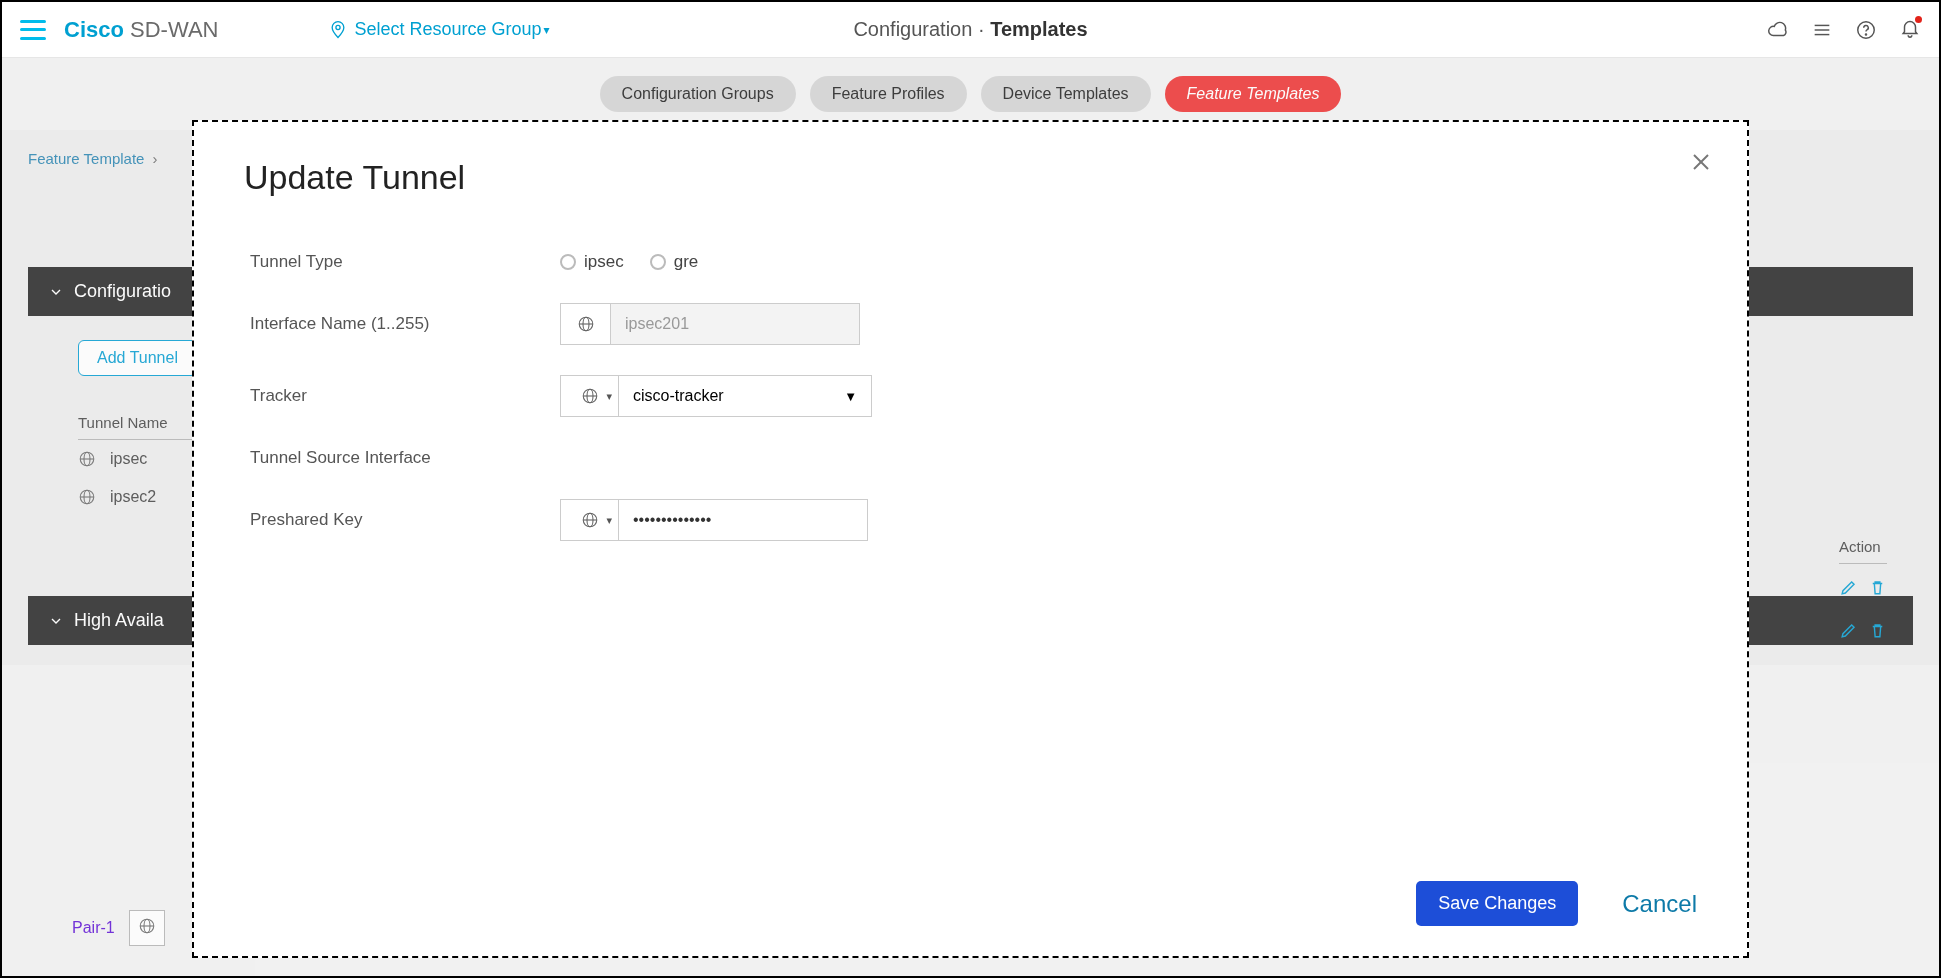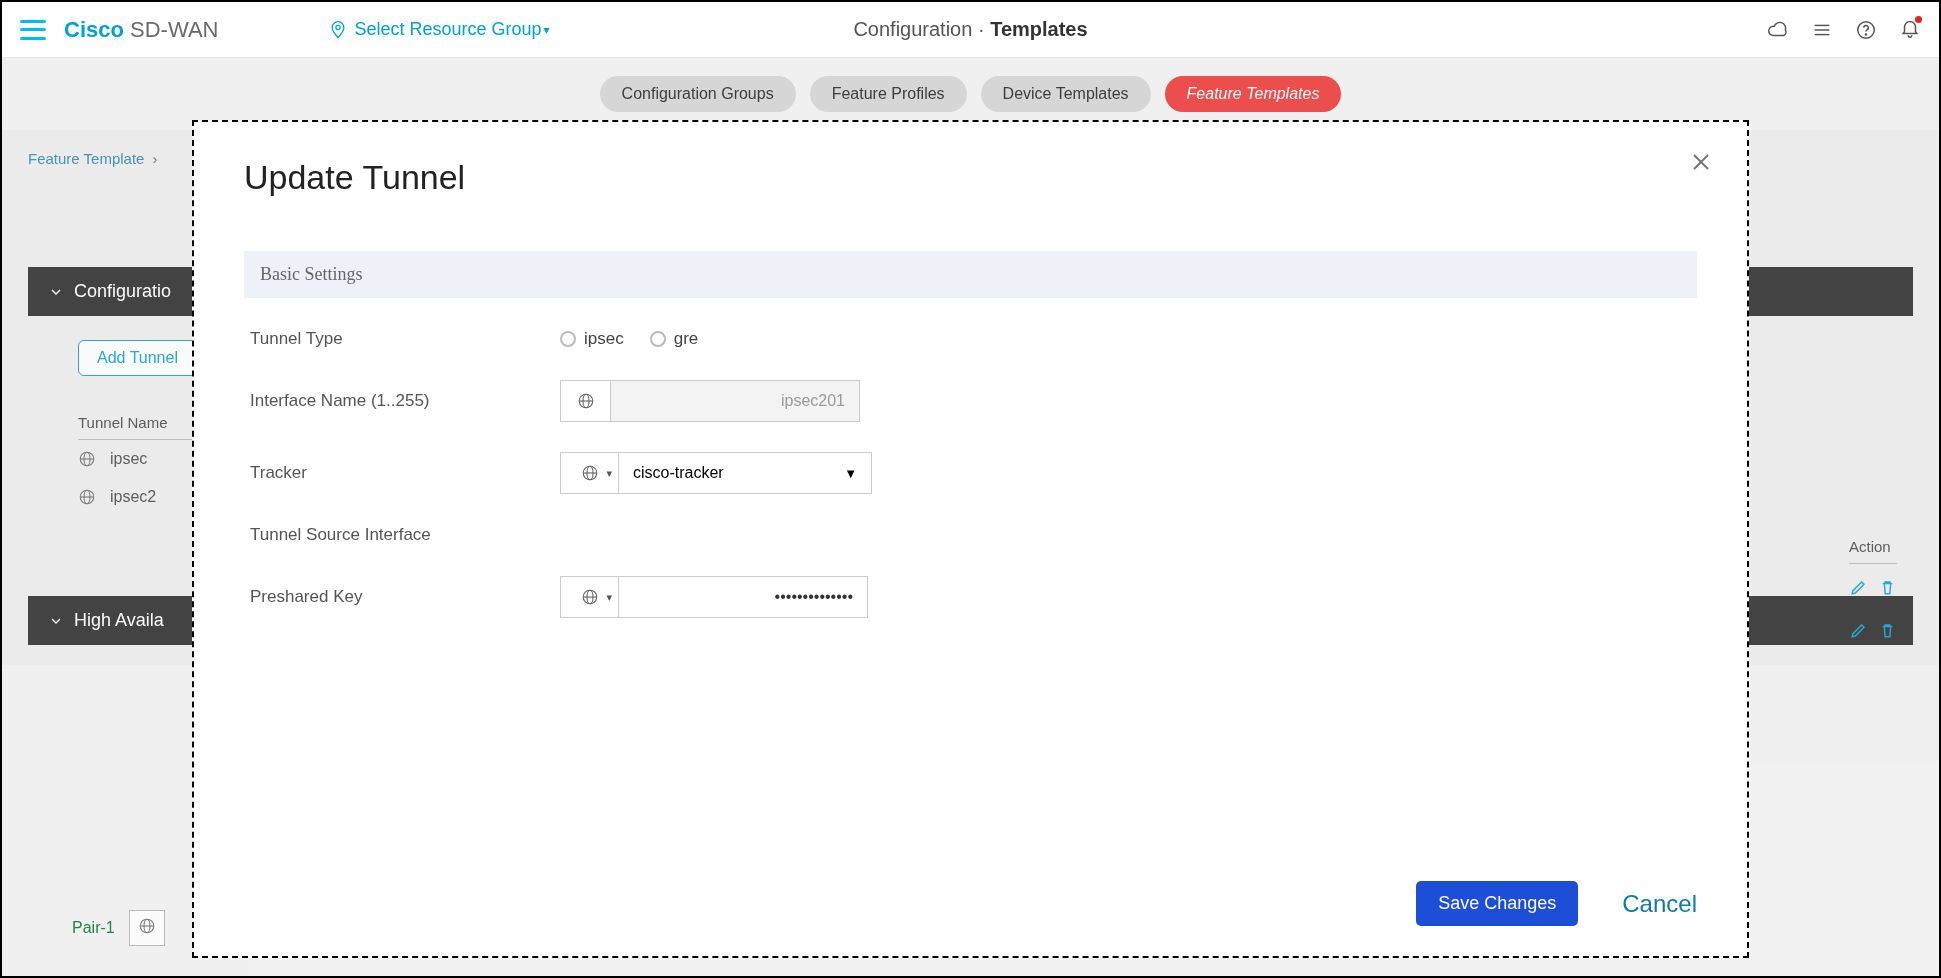--- a/index.html
+++ b/index.html
@@ -39,26 +39,26 @@
   
   .add-btn{ margin:24px 0 30px 50px; display:inline-block; border:1.5px solid #1aa6d6; color:#1aa6d6; background:#fff; padding:8px 18px; border-radius:6px; font-size:16px;}
   
   .bg-table{ margin-left:50px; width:400px;}
   .bg-th{ color:#555; font-size:15px; padding:8px 0; border-bottom:1px solid #bbb; display:flex;}
   .bg-th .c1{width:250px;}
   .bg-row{ display:flex; align-items:center; padding:10px 0; color:#555;}
   .bg-row .c1{width:250px; display:flex; gap:14px; align-items:center;}
   .globe-sm{width:18px;height:18px;}
   
-  .action-col{ position:absolute; right:42px; top:480px; }
+  .action-col{ position:absolute; right:52px; top:480px; }
   .action-header{ color:#555; font-size:15px; padding-bottom:8px; border-bottom:1px solid #bbb; margin-bottom:14px;}
   .action-icons{ display:flex; gap:10px; margin-bottom:24px;}
   .action-icons svg{stroke:#1aa6d6; fill:none; width:19px;height:19px; stroke-width:1.8;}
   
-  .pair-row{ position:absolute; bottom:30px; left:70px; display:flex; align-items:center; gap:14px; color:#15803d;}
+  .pair-row{ position:absolute; bottom:30px; left:70px; display:flex; align-items:center; gap:14px; color:#6d28d9;}
   .pair-globe{border:1px solid #bbb; padding:6px 8px; background:#fff;}
 
   
   .modal { position:absolute; top:118px; left:190px; right:190px; bottom:18px; background:#fff; border:2px dashed #000; padding: 36px 50px 30px 50px; z-index:100;}
   .modal .close { position:absolute; top:28px; right:34px; cursor:pointer;}
   .modal .close svg{width:24px;height:24px;stroke:#777;stroke-width:2;}
   .modal h1{ font-size:34px; font-weight:400; color:#222; margin-bottom:54px;}
   
   .basic-hdr{ background:#eef1f8; color:#666; padding:13px 16px; font-size:18px; font-family: Georgia, serif; margin-bottom:30px;}
   
@@ -68,21 +68,21 @@
   
   .radio-group{ display:flex; gap:26px; align-items:center;}
   .radio-opt{ display:flex; align-items:center; gap:8px; color:#444; font-size:17px;}
   .radio-circle{ width:16px; height:16px; border:2px solid #bbb; border-radius:50%; display:inline-block;}
   
   .input-combo{ display:flex; height:42px;}
   .globe-box{ width:50px; border:1px solid #ccc; border-right:none; display:flex; align-items:center; justify-content:center; background:#fff; position:relative;}
   .globe-box.dd{ width:58px;}
   .globe-box.dd::after{content:'▾'; position:absolute; right:6px; font-size:11px; color:#555;}
   .globe-box svg{width:18px;height:18px; stroke:#666; fill:none; stroke-width:1.5;}
-  .text-input{ border:1px solid #ccc; padding:0 14px; font-size:16px; color:#333; width:250px; background:#fff;text-align:right;}
+  .text-input{ border:1px solid #ccc; padding:0 14px; font-size:16px; color:#333; width:250px; background:#fff;}
   .text-input.ro{ background:#f3f3f3; color:#999;}
   .select-input{ border:1px solid #ccc; padding:0 14px; font-size:16px; width:254px; display:flex; align-items:center; justify-content:space-between; background:#fff;}
   .select-input .caret{ font-size:13px;}
   
   .modal-footer{ position:absolute; bottom:30px; right:50px; display:flex; gap:44px; align-items:center;}
   .btn-primary{ background:#1d4ed8; color:#fff; border:none; padding:12px 22px; font-size:18px; border-radius:5px; cursor:pointer;}
   .btn-link{ color:#0d7aa8; font-size:24px; cursor:pointer; background:none; border:none;}
 
   .section-bar.second{margin-top:80px;}
 </style>
@@ -226,21 +226,20 @@
 </div>
 
 <div class="modal">
   <div class="close">
     <svg viewBox="0 0 24 24">
         <line x1="5" y1="5" x2="19" y2="19"></line>
         <line x1="19" y1="5" x2="5" y2="19"></line>
       </svg>
   </div>
   <h1>Update Tunnel</h1>
-  <div class="basic-hdr">Basic Settings</div>
 
   <div class="form-grid">
 
     <div class="form-row">
       <div class="form-label">Tunnel Type</div>
       <div class="radio-group">
         <label class="radio-opt">
             <span class="radio-circle"></span>
             <span>ipsec</span>
           </label>

